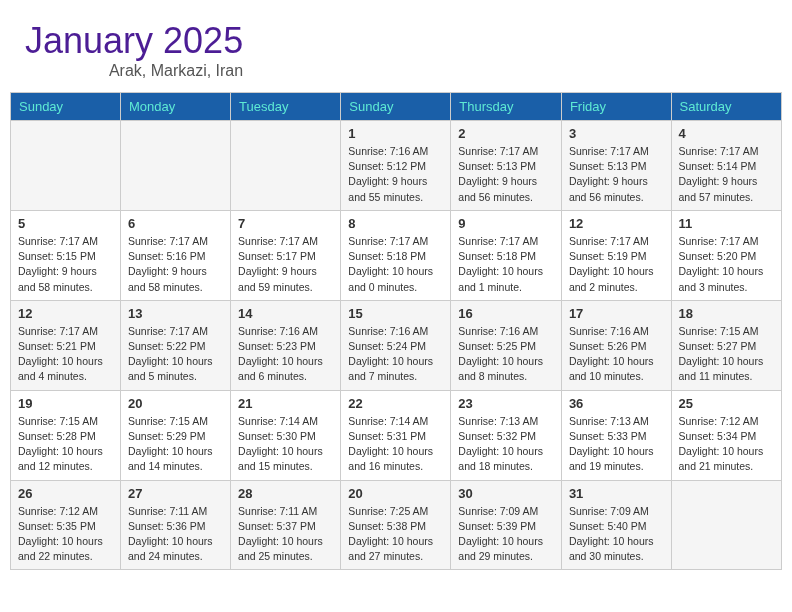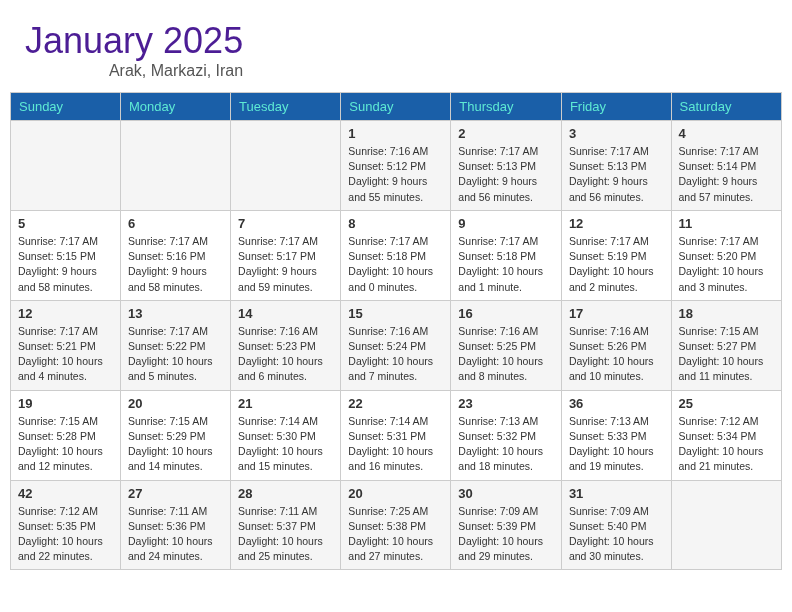--- a/index.html
+++ b/index.html
@@ -289,21 +289,21 @@
         <td>
           <div class="day-num">25</div>
           <div class="day-info" style="white-space: pre-line;">Sunrise: 7:12 AM
 Sunset: 5:34 PM
 Daylight: 10 hours
 and 21 minutes.</div>
         </td>
       </tr>
       <tr>
         <td class="shaded">
-          <div class="day-num">42</div>
+          <div class="day-num">26</div>
           <div class="day-info" style="white-space: pre-line;">Sunrise: 7:12 AM
 Sunset: 5:35 PM
 Daylight: 10 hours
 and 22 minutes.</div>
         </td>
         <td class="shaded">
           <div class="day-num">27</div>
           <div class="day-info" style="white-space: pre-line;">Sunrise: 7:11 AM
 Sunset: 5:36 PM
 Daylight: 10 hours

